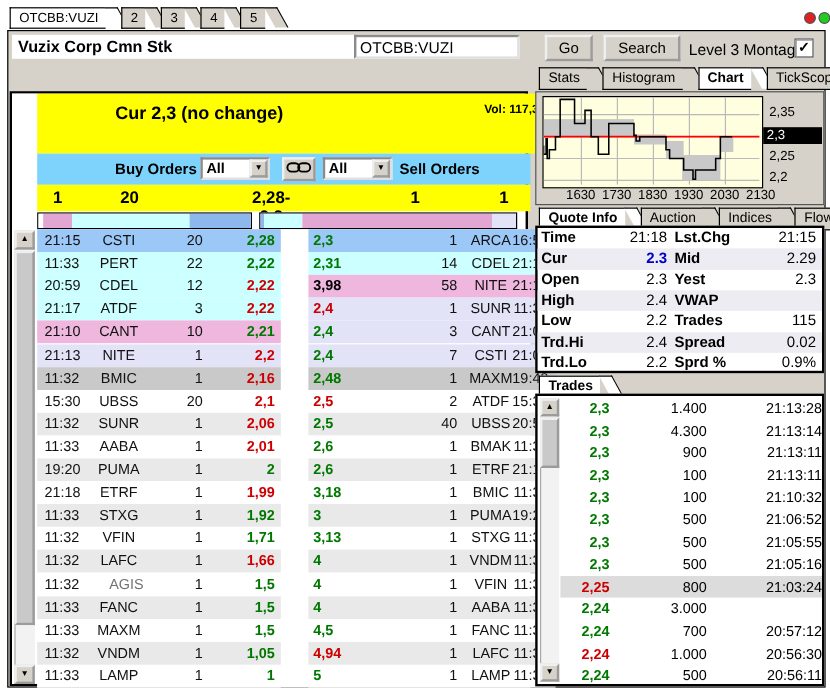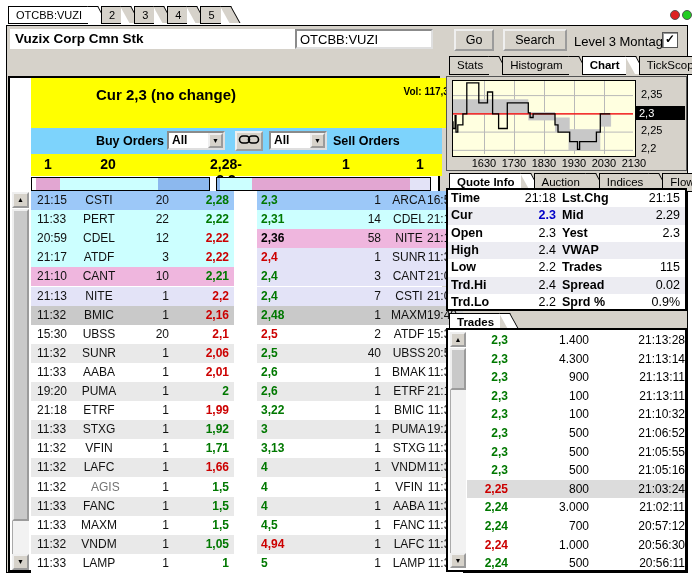--- a/index.html
+++ b/index.html
@@ -166,21 +166,21 @@
           <span class="cell" style="left: 130px; width: 44px; text-align: center; color: rgb(17, 17, 17);">CDEL</span>
           <span class="cell" style="left: 156px; width: 44px; text-align: right; color: rgb(17, 17, 17);">21:13</span>
         </div>
         <div class="brow" style="top: 38.2px; background: rgb(204, 255, 255);">
           <span class="cell" style="left: 6px; width: 36px; text-align: left; color: rgb(17, 17, 17);">20:59</span>
           <span class="cell" style="left: 44px; width: 48px; text-align: center; color: rgb(17, 17, 17);">CDEL</span>
           <span class="cell" style="left: 92px; width: 46px; text-align: right; color: rgb(17, 17, 17);">12</span>
           <span class="cell price" style="left: 140px; width: 58px; text-align: right; color: rgb(204, 0, 0);">2,22</span>
         </div>
         <div class="srow" style="top: 38.2px; background: rgb(239, 182, 222);">
-          <span class="cell price" style="left: 4px; width: 58px; text-align: left; color: rgb(0, 0, 0);">2,36</span>
+          <span class="cell price" style="left: 4px; width: 58px; text-align: left; color: rgb(0, 0, 0);">3,98</span>
           <span class="cell" style="left: 62px; width: 62px; text-align: right; color: rgb(17, 17, 17);">58</span>
           <span class="cell" style="left: 130px; width: 44px; text-align: center; color: rgb(17, 17, 17);">NITE</span>
           <span class="cell" style="left: 156px; width: 44px; text-align: right; color: rgb(17, 17, 17);">21:13</span>
         </div>
         <div class="brow" style="top: 57.3px; background: rgb(204, 255, 255);">
           <span class="cell" style="left: 6px; width: 36px; text-align: left; color: rgb(17, 17, 17);">21:17</span>
           <span class="cell" style="left: 44px; width: 48px; text-align: center; color: rgb(17, 17, 17);">ATDF</span>
           <span class="cell" style="left: 92px; width: 46px; text-align: right; color: rgb(17, 17, 17);">3</span>
           <span class="cell price" style="left: 140px; width: 58px; text-align: right; color: rgb(204, 0, 0);">2,22</span>
         </div>
@@ -274,21 +274,21 @@
           <span class="cell" style="left: 130px; width: 44px; text-align: center; color: rgb(17, 17, 17);">ETRF</span>
           <span class="cell" style="left: 156px; width: 44px; text-align: right; color: rgb(17, 17, 17);">21:18</span>
         </div>
         <div class="brow" style="top: 210.1px; background: rgb(255, 255, 255);">
           <span class="cell" style="left: 6px; width: 36px; text-align: left; color: rgb(17, 17, 17);">21:18</span>
           <span class="cell" style="left: 44px; width: 48px; text-align: center; color: rgb(17, 17, 17);">ETRF</span>
           <span class="cell" style="left: 92px; width: 46px; text-align: right; color: rgb(17, 17, 17);">1</span>
           <span class="cell price" style="left: 140px; width: 58px; text-align: right; color: rgb(204, 0, 0);">1,99</span>
         </div>
         <div class="srow" style="top: 210.1px; background: rgb(255, 255, 255);">
-          <span class="cell price" style="left: 4px; width: 58px; text-align: left; color: rgb(0, 120, 0);">3,22</span>
+          <span class="cell price" style="left: 4px; width: 58px; text-align: left; color: rgb(0, 120, 0);">3,18</span>
           <span class="cell" style="left: 62px; width: 62px; text-align: right; color: rgb(17, 17, 17);">1</span>
           <span class="cell" style="left: 130px; width: 44px; text-align: center; color: rgb(17, 17, 17);">BMIC</span>
           <span class="cell" style="left: 156px; width: 44px; text-align: right; color: rgb(17, 17, 17);">11:32</span>
         </div>
         <div class="brow" style="top: 229.2px; background: rgb(233, 233, 233);">
           <span class="cell" style="left: 6px; width: 36px; text-align: left; color: rgb(17, 17, 17);">11:33</span>
           <span class="cell" style="left: 44px; width: 48px; text-align: center; color: rgb(17, 17, 17);">STXG</span>
           <span class="cell" style="left: 92px; width: 46px; text-align: right; color: rgb(17, 17, 17);">1</span>
           <span class="cell price" style="left: 140px; width: 58px; text-align: right; color: rgb(0, 120, 0);">1,92</span>
         </div>
@@ -522,21 +522,20 @@
         <span class="tcell" style="left: 132px; width: 86px;">21:05:16</span>
       </div>
       <div class="trow" style="top: 149.8px; background: rgb(220, 220, 220);">
         <span class="tcell price" style="left: 0px; width: 41px; color: rgb(204, 0, 0);">2,25</span>
         <span class="tcell" style="left: 52px; width: 70px;">800</span>
         <span class="tcell" style="left: 132px; width: 86px;">21:03:24</span>
       </div>
       <div class="trow" style="top: 168.4px;">
         <span class="tcell price" style="left: 0px; width: 41px; color: rgb(0, 120, 0);">2,24</span>
         <span class="tcell" style="left: 52px; width: 70px;">3.000</span>
-        <span class="tcell" style="left: 132px; width: 86px;">21:02:11</span>
       </div>
       <div class="trow" style="top: 187px;">
         <span class="tcell price" style="left: 0px; width: 41px; color: rgb(0, 120, 0);">2,24</span>
         <span class="tcell" style="left: 52px; width: 70px;">700</span>
         <span class="tcell" style="left: 132px; width: 86px;">20:57:12</span>
       </div>
       <div class="trow" style="top: 205.6px;">
         <span class="tcell price" style="left: 0px; width: 41px; color: rgb(204, 0, 0);">2,24</span>
         <span class="tcell" style="left: 52px; width: 70px;">1.000</span>
         <span class="tcell" style="left: 132px; width: 86px;">20:56:30</span>

